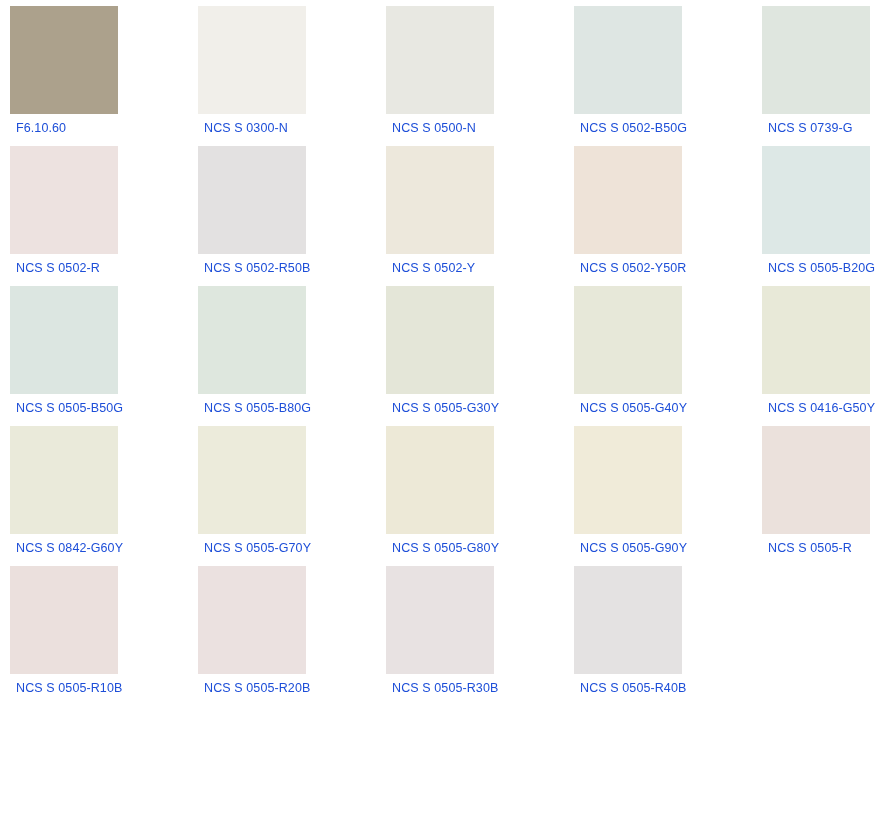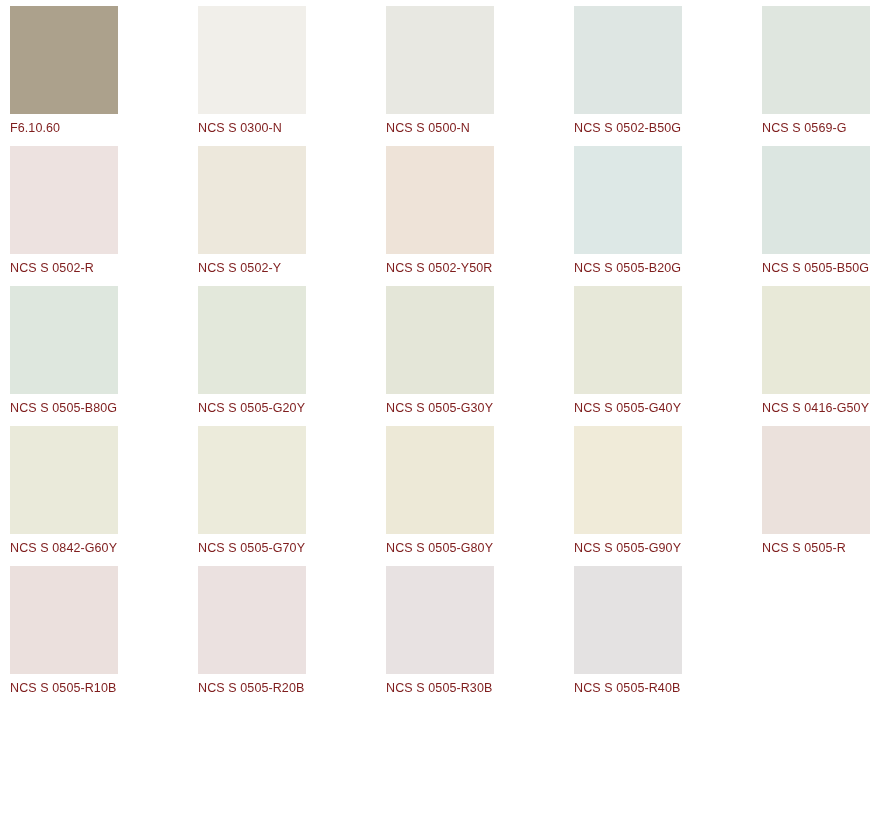--- a/index.html
+++ b/index.html
@@ -36,24 +36,25 @@
     width: 108px;
     height: 108px;
     flex: 0 0 108px;
     display: block;
   }
 
   .swatch-label {
     margin-top: 7px;
     font-size: 12.5px;
     line-height: 15px;
-    color: #7f1d1d;
+    color: #1d4ed8;
     letter-spacing: 0.1px;
     white-space: nowrap;
     font-family: "Liberation Sans", sans-serif;
+    margin-left: 6px;
   }
 </style>
 </head>
 <body>
 
 <main id="swatch-grid">
     <div class="swatch-cell">
       <div class="swatch-chip" style="background-color: rgb(172, 161, 140);"></div>
       <div class="swatch-label">F6.10.60</div>
     </div>
@@ -64,49 +65,49 @@
     <div class="swatch-cell">
       <div class="swatch-chip" style="background-color: rgb(232, 232, 226);"></div>
       <div class="swatch-label">NCS S 0500-N</div>
     </div>
     <div class="swatch-cell">
       <div class="swatch-chip" style="background-color: rgb(222, 230, 227);"></div>
       <div class="swatch-label">NCS S 0502-B50G</div>
     </div>
     <div class="swatch-cell">
       <div class="swatch-chip" style="background-color: rgb(223, 230, 223);"></div>
-      <div class="swatch-label">NCS S 0569-G</div>
+      <div class="swatch-label">NCS S 0739-G</div>
     </div>
     <div class="swatch-cell">
       <div class="swatch-chip" style="background-color: rgb(237, 226, 224);"></div>
       <div class="swatch-label">NCS S 0502-R</div>
+    </div>
+    <div class="swatch-cell">
+      <div class="swatch-chip" style="background-color: rgb(227, 225, 225);"></div>
+      <div class="swatch-label">NCS S 0502-R50B</div>
     </div>
     <div class="swatch-cell">
       <div class="swatch-chip" style="background-color: rgb(237, 232, 220);"></div>
       <div class="swatch-label">NCS S 0502-Y</div>
     </div>
     <div class="swatch-cell">
       <div class="swatch-chip" style="background-color: rgb(238, 227, 216);"></div>
       <div class="swatch-label">NCS S 0502-Y50R</div>
     </div>
     <div class="swatch-cell">
       <div class="swatch-chip" style="background-color: rgb(221, 232, 230);"></div>
       <div class="swatch-label">NCS S 0505-B20G</div>
     </div>
     <div class="swatch-cell">
       <div class="swatch-chip" style="background-color: rgb(220, 230, 225);"></div>
       <div class="swatch-label">NCS S 0505-B50G</div>
     </div>
     <div class="swatch-cell">
       <div class="swatch-chip" style="background-color: rgb(222, 231, 222);"></div>
       <div class="swatch-label">NCS S 0505-B80G</div>
-    </div>
-    <div class="swatch-cell">
-      <div class="swatch-chip" style="background-color: rgb(227, 232, 219);"></div>
-      <div class="swatch-label">NCS S 0505-G20Y</div>
     </div>
     <div class="swatch-cell">
       <div class="swatch-chip" style="background-color: rgb(228, 230, 216);"></div>
       <div class="swatch-label">NCS S 0505-G30Y</div>
     </div>
     <div class="swatch-cell">
       <div class="swatch-chip" style="background-color: rgb(231, 232, 217);"></div>
       <div class="swatch-label">NCS S 0505-G40Y</div>
     </div>
     <div class="swatch-cell">

